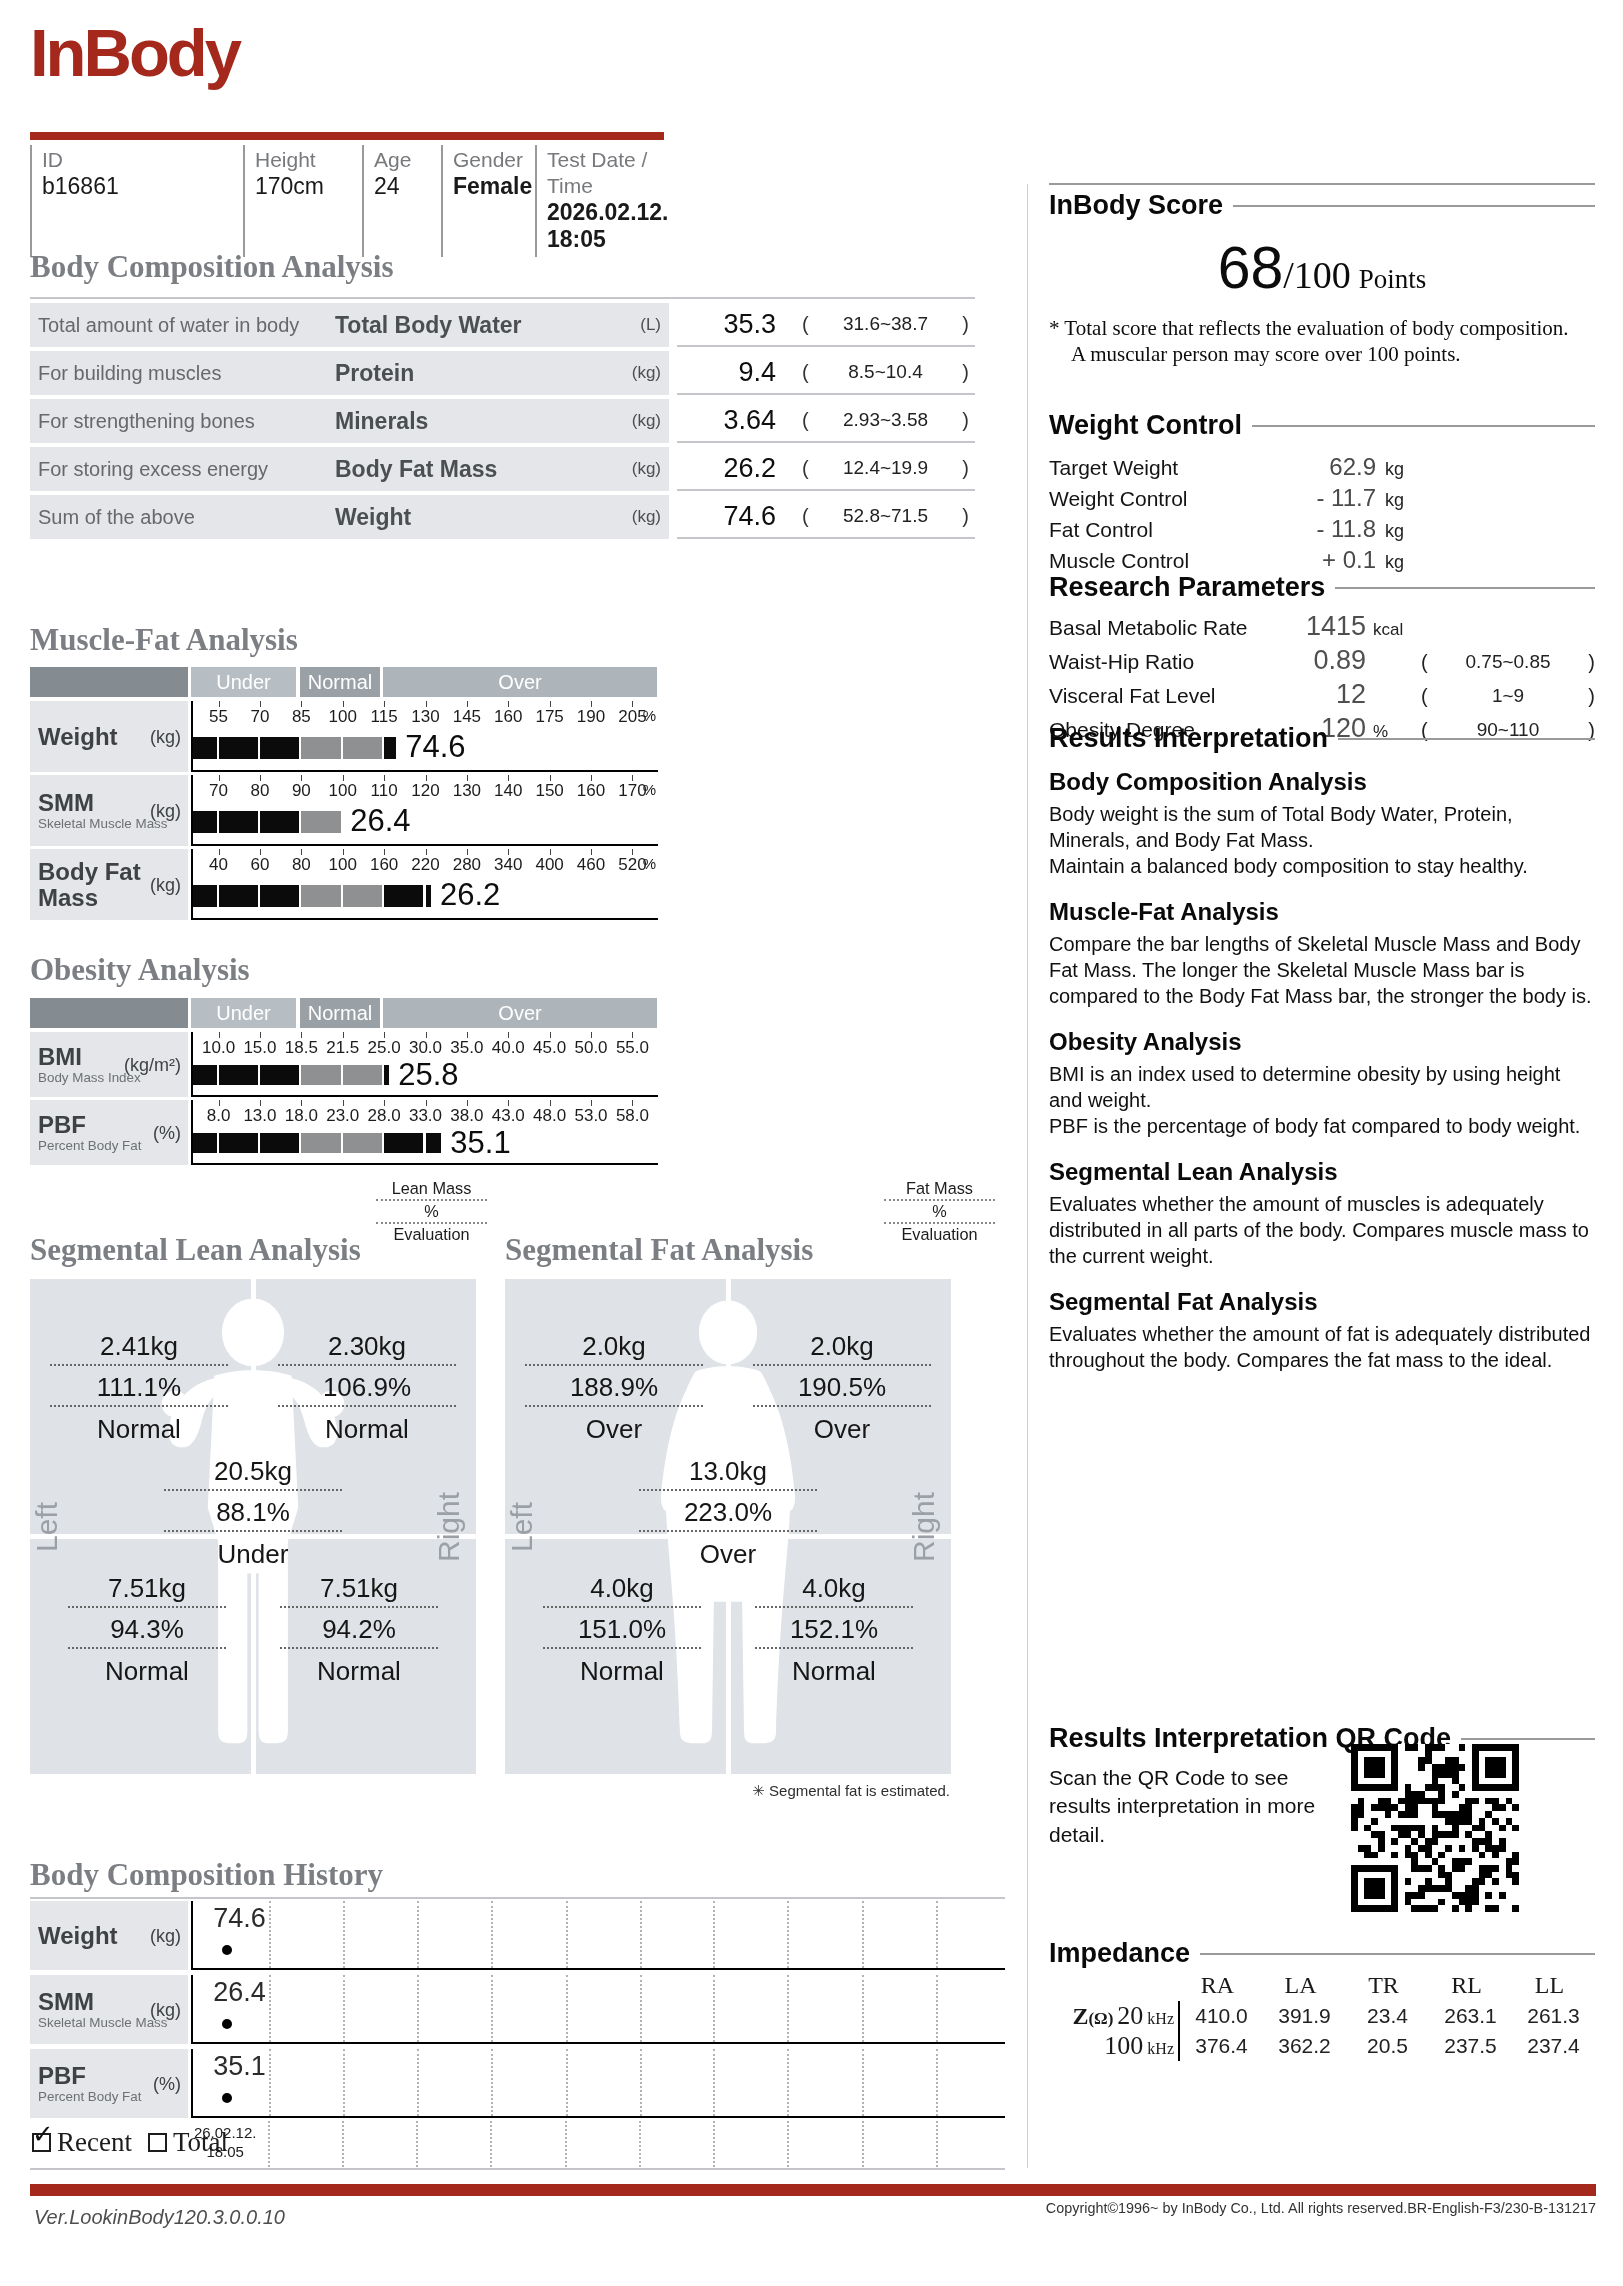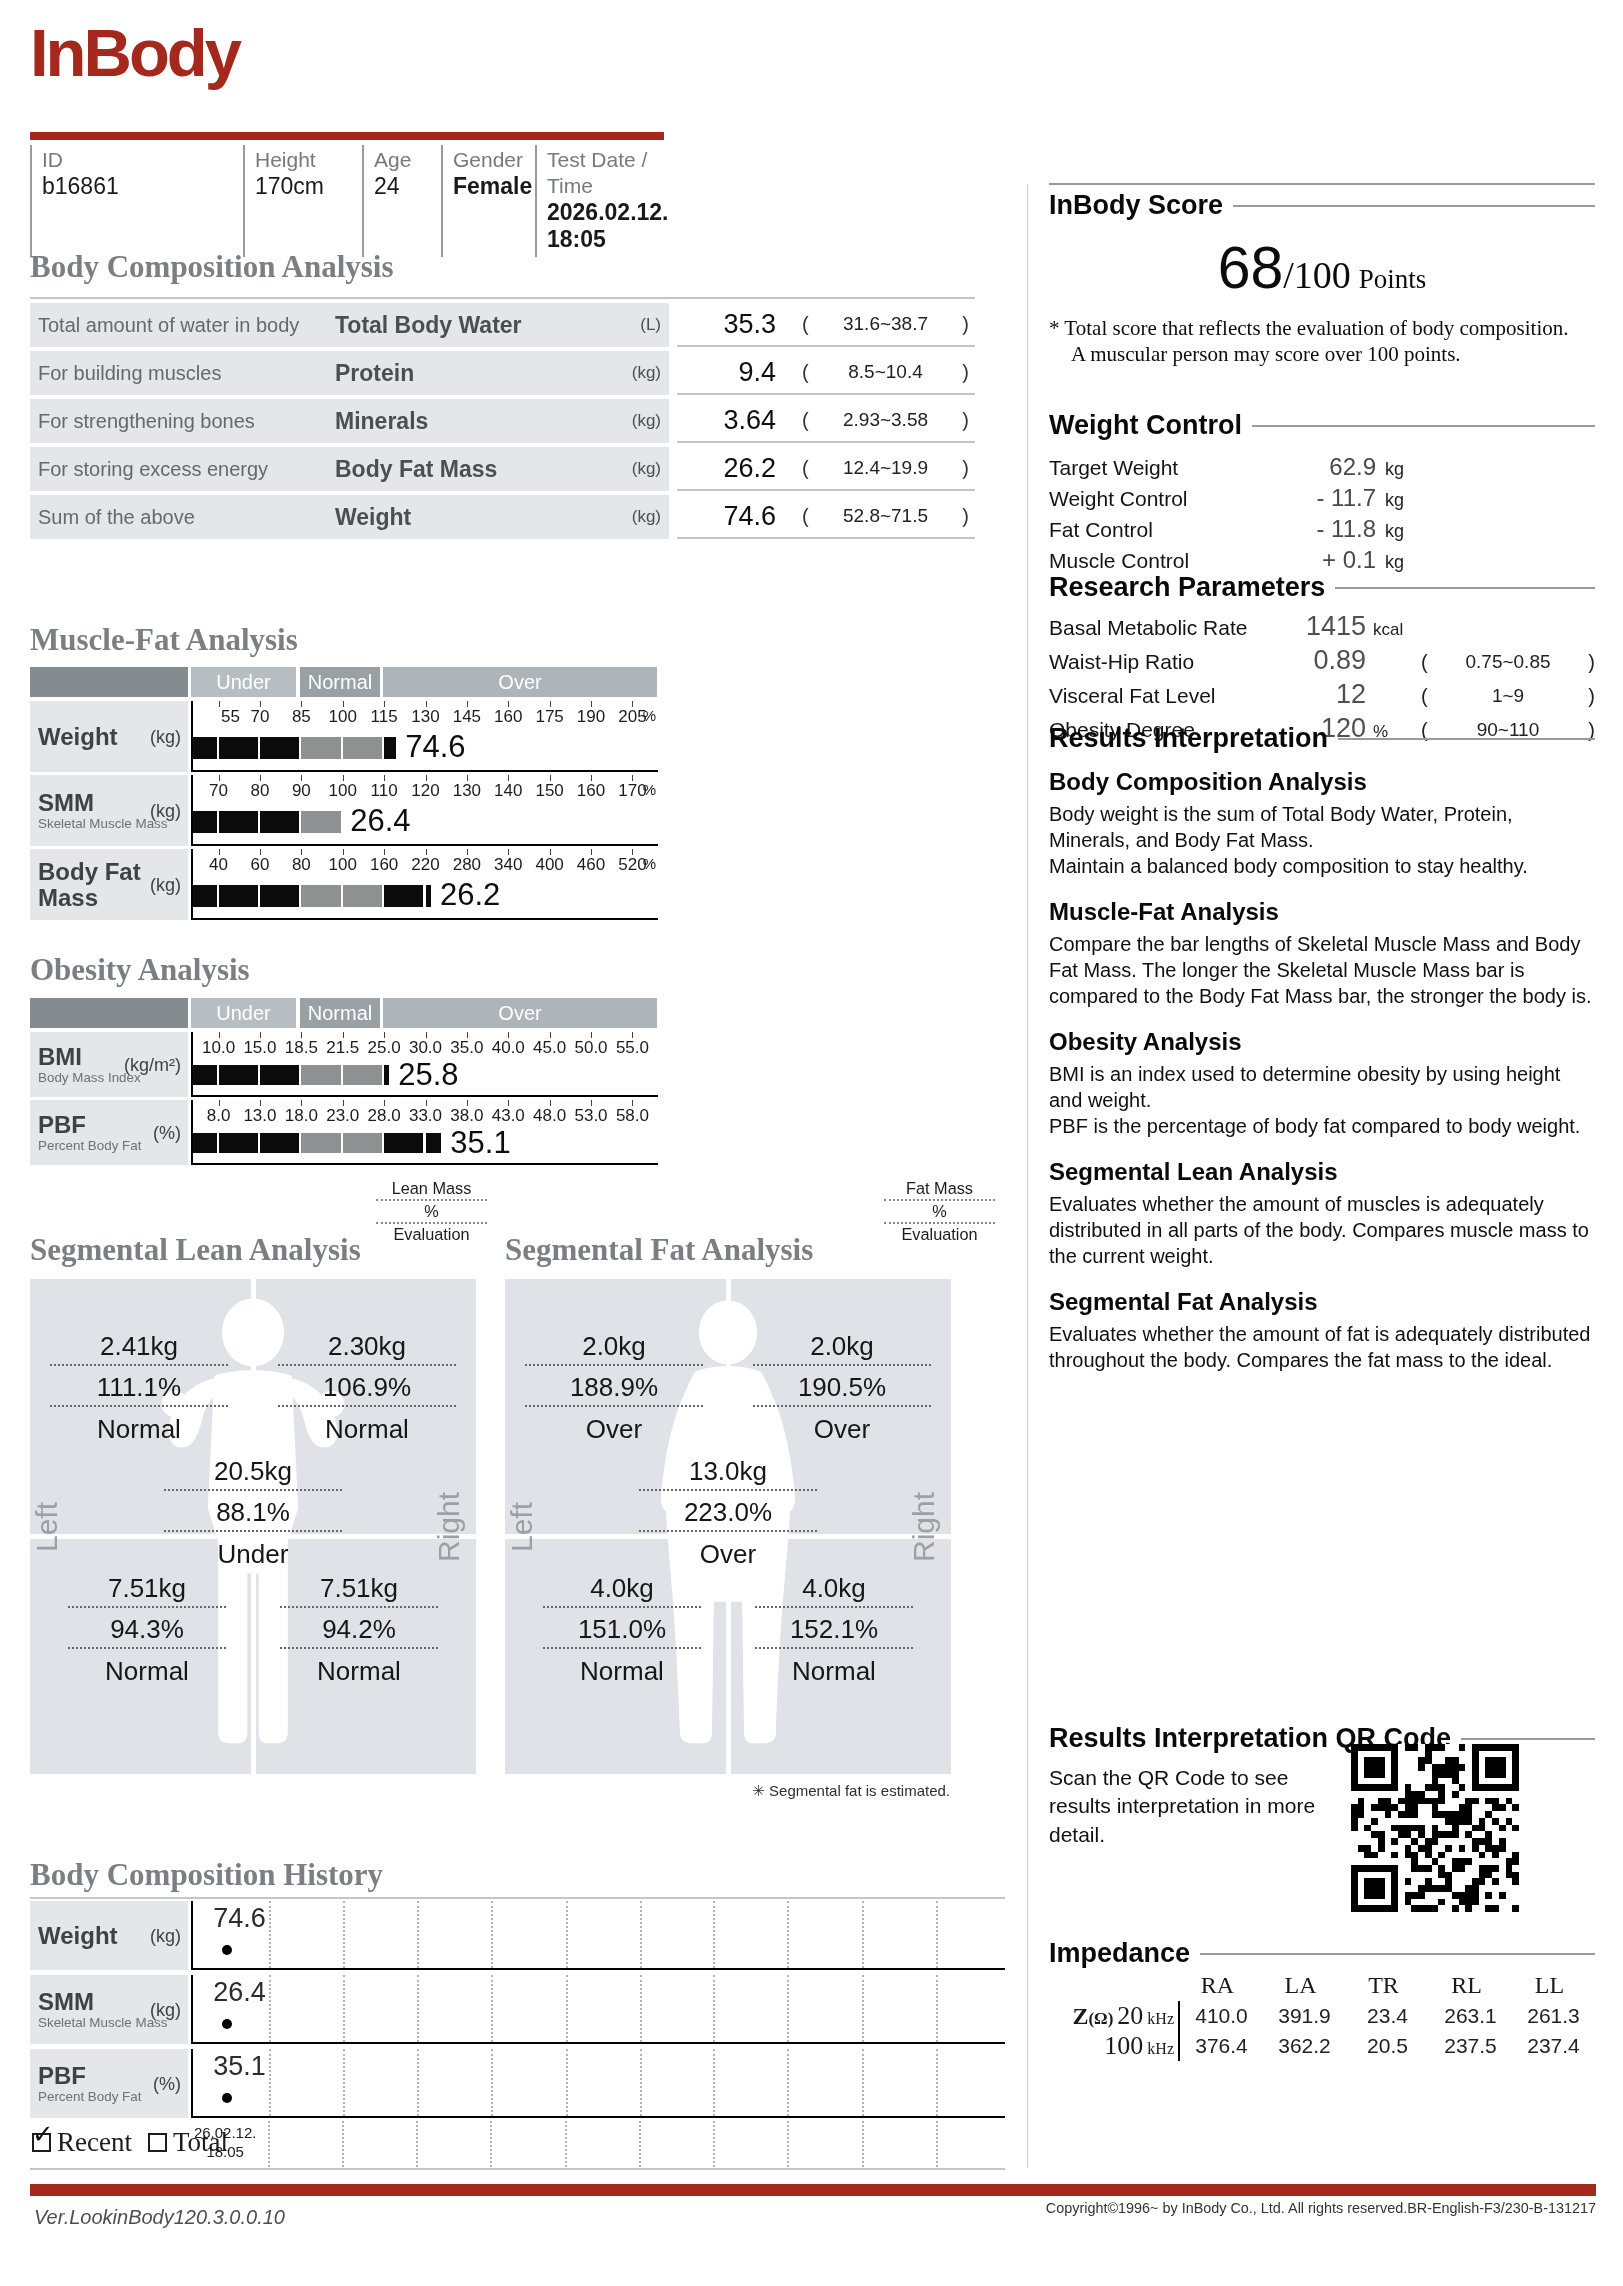--- a/index.html
+++ b/index.html
@@ -238,21 +238,21 @@
       <div class="zblock z-over" style="left: 353px; width: 274px;">Over</div>
     </div>
   <div id="mf-rows">
       <div class="bar-row" style="top: 701px; height: 71px; left: 30px;">
         <div class="blabel">
           <div class="bl-name">Weight</div>
           <div class="bl-unit">(kg)</div>
         </div>
         <div class="barbox">
           <div class="tickmark" style="left: 5.5%;"></div>
-          <div class="ticklab" style="left: 5.5%; margin-left: 12px;">55</div>
+          <div class="ticklab" style="left: 5.5%;">55</div>
           <div class="tickmark" style="left: 14.4%;"></div>
           <div class="ticklab" style="left: 14.4%;">70</div>
           <div class="tickmark" style="left: 23.3%;"></div>
           <div class="ticklab" style="left: 23.3%;">85</div>
           <div class="tickmark" style="left: 32.2%;"></div>
           <div class="ticklab" style="left: 32.2%;">100</div>
           <div class="tickmark" style="left: 41.1%;"></div>
           <div class="ticklab" style="left: 41.1%; text-align: center;">115</div>
           <div class="tickmark" style="left: 50%;"></div>
           <div class="ticklab" style="left: 50%;">130</div>

